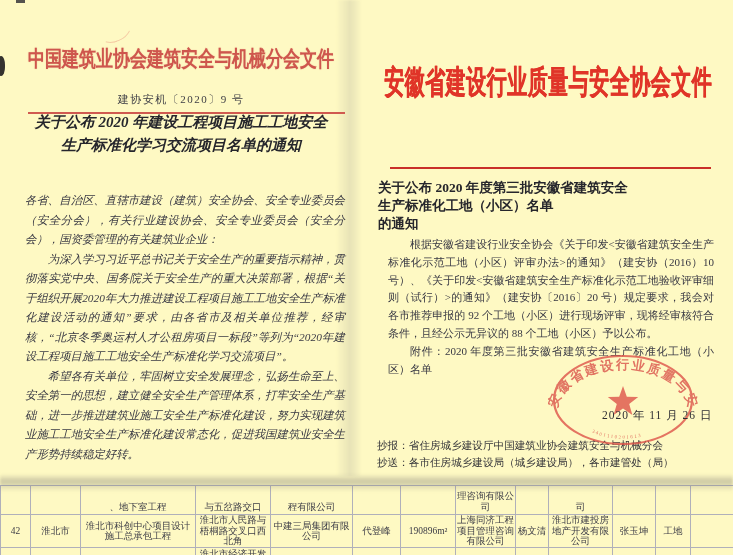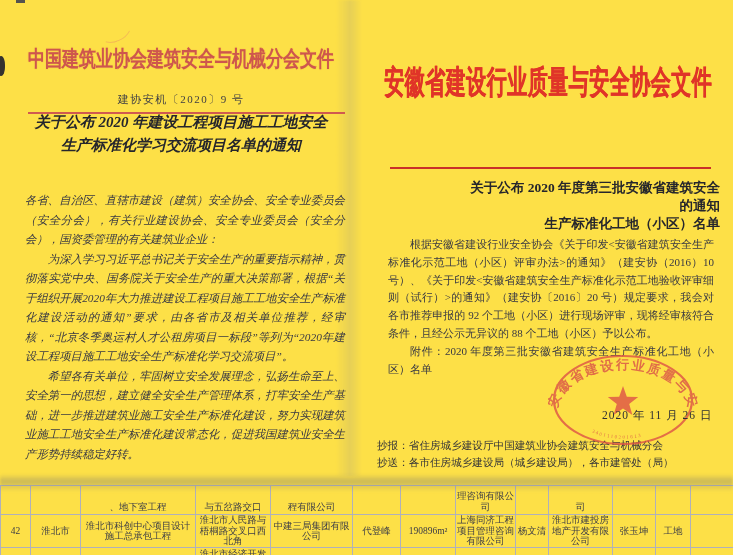--- a/index.html
+++ b/index.html
@@ -1,18 +1,18 @@
 <!DOCTYPE html>
 <html><head>
 <meta charset="utf-8">
 <style>
   html,body { margin:0; padding:0; }
   #screen {
     position:relative; width:733px; height:555px; overflow:hidden;
-    background:#fde047; font-family:"Liberation Serif", serif;
+    background:#fef9c3; font-family:"Liberation Serif", serif;
     color:#38383f;
   }
   .abs { position:absolute; }
 
   
   .l-header { left:0; top:44px; width:362px; text-align:center;
     font-size:17px; font-weight:bold; color:#ce564d;
     transform:scaleY(1.28); transform-origin:center top;
     text-shadow:0 0 1px rgba(206,86,77,.45); }
   .l-docnum { left:0; top:92px; width:362px; text-align:center;
@@ -37,21 +37,21 @@
     transform:rotate(-25deg); }
 
   
   .r-header { left:368px; top:61px; width:360px; text-align:center;
     font-size:20px; font-weight:bold; color:#e03428; letter-spacing:.5px;
     transform:scaleY(1.62); transform-origin:center top;
     text-shadow:.5px 0 0 #e03428; }
   .r-docnum { left:368px; top:146px; width:360px; text-align:center;
     font-size:11px; letter-spacing:1.5px; color:#3a3a41; }
   .r-rule { left:390px; top:167px; width:321px; height:2px; background:#c93029; }
-  .r-title { left:378px; top:179px; width:342px; text-align:right;
+  .r-title { left:378px; top:179px; width:342px; text-align:left;
     font-size:13.5px; font-weight:bold; line-height:18px; color:#26262c; }
   .r-body { left:388px; top:236px; width:326px; font-size:11px;
     line-height:17.8px; text-align:justify; color:#383843; }
   .r-body p { margin:0; }
   .r-date { left:576px; top:408px; font-size:11.5px; letter-spacing:1px;
     color:#2e2e33; z-index:3;margin-left:26px; }
   .r-cc { left:377px; top:438px; width:352px; font-size:10.6px;
     line-height:16.5px; color:#333338; }
   .stamp { left:548px; top:350px; width:150px; height:95px; opacity:.78; z-index:2; }
 
@@ -88,22 +88,22 @@
   <div class="abs l-body">
     <p>各省、自治区、直辖市建设（建筑）安全协会、安全专业委员会（安全分会），有关行业建设协会、安全专业委员会（安全分会），国资委管理的有关建筑业企业：</p>
     <p class="indent">为深入学习习近平总书记关于安全生产的重要指示精神，贯彻落实党中央、国务院关于安全生产的重大决策部署，根据“关于组织开展2020年大力推进建设工程项目施工工地安全生产标准化建设活动的通知”要求，由各省市及相关单位推荐，经审核，“北京冬季奥运村人才公租房项目一标段”等列为“2020年建设工程项目施工工地安全生产标准化学习交流项目”。</p>
     <p class="indent">希望各有关单位，牢固树立安全发展理念，弘扬生命至上、安全第一的思想，建立健全安全生产管理体系，打牢安全生产基础，进一步推进建筑业施工安全生产标准化建设，努力实现建筑业施工工地安全生产标准化建设常态化，促进我国建筑业安全生产形势持续稳定好转。</p>
   </div>
 
   <div class="abs r-header">安徽省建设行业质量与安全协会文件</div>
   <div class="abs r-rule"></div>
   <div class="abs r-title">
     <div>关于公布 2020 年度第三批安徽省建筑安全</div>
+    <div>生产标准化工地（小区）名单</div>
     <div>的通知</div>
-    <div>生产标准化工地（小区）名单</div>
   </div>
   <div class="abs r-body">
     <p class="indent">根据安徽省建设行业安全协会《关于印发&lt;安徽省建筑安全生产标准化示范工地（小区）评审办法&gt;的通知》（建安协（2016）10 号）、《关于印发&lt;安徽省建筑安全生产标准化示范工地验收评审细则（试行）&gt;的通知》（建安协〔2016〕20 号）规定要求，我会对各市推荐申报的 92 个工地（小区）进行现场评审，现将经审核符合条件，且经公示无异议的 88 个工地（小区）予以公布。</p>
     <p class="indent">附件：2020 年度第三批安徽省建筑安全生产标准化工地（小区）名单</p>
   </div>
 
   <svg class="abs stamp" viewBox="0 0 150 95" xmlns="http://www.w3.org/2000/svg">
     <defs>
       <path id="arcTop" d="M 9,62 A 66,43 0 1 1 141,62" fill="none"></path>
       <path id="arcBot" d="M 40,80 A 46,25 0 0 0 110,80" fill="none"></path>

